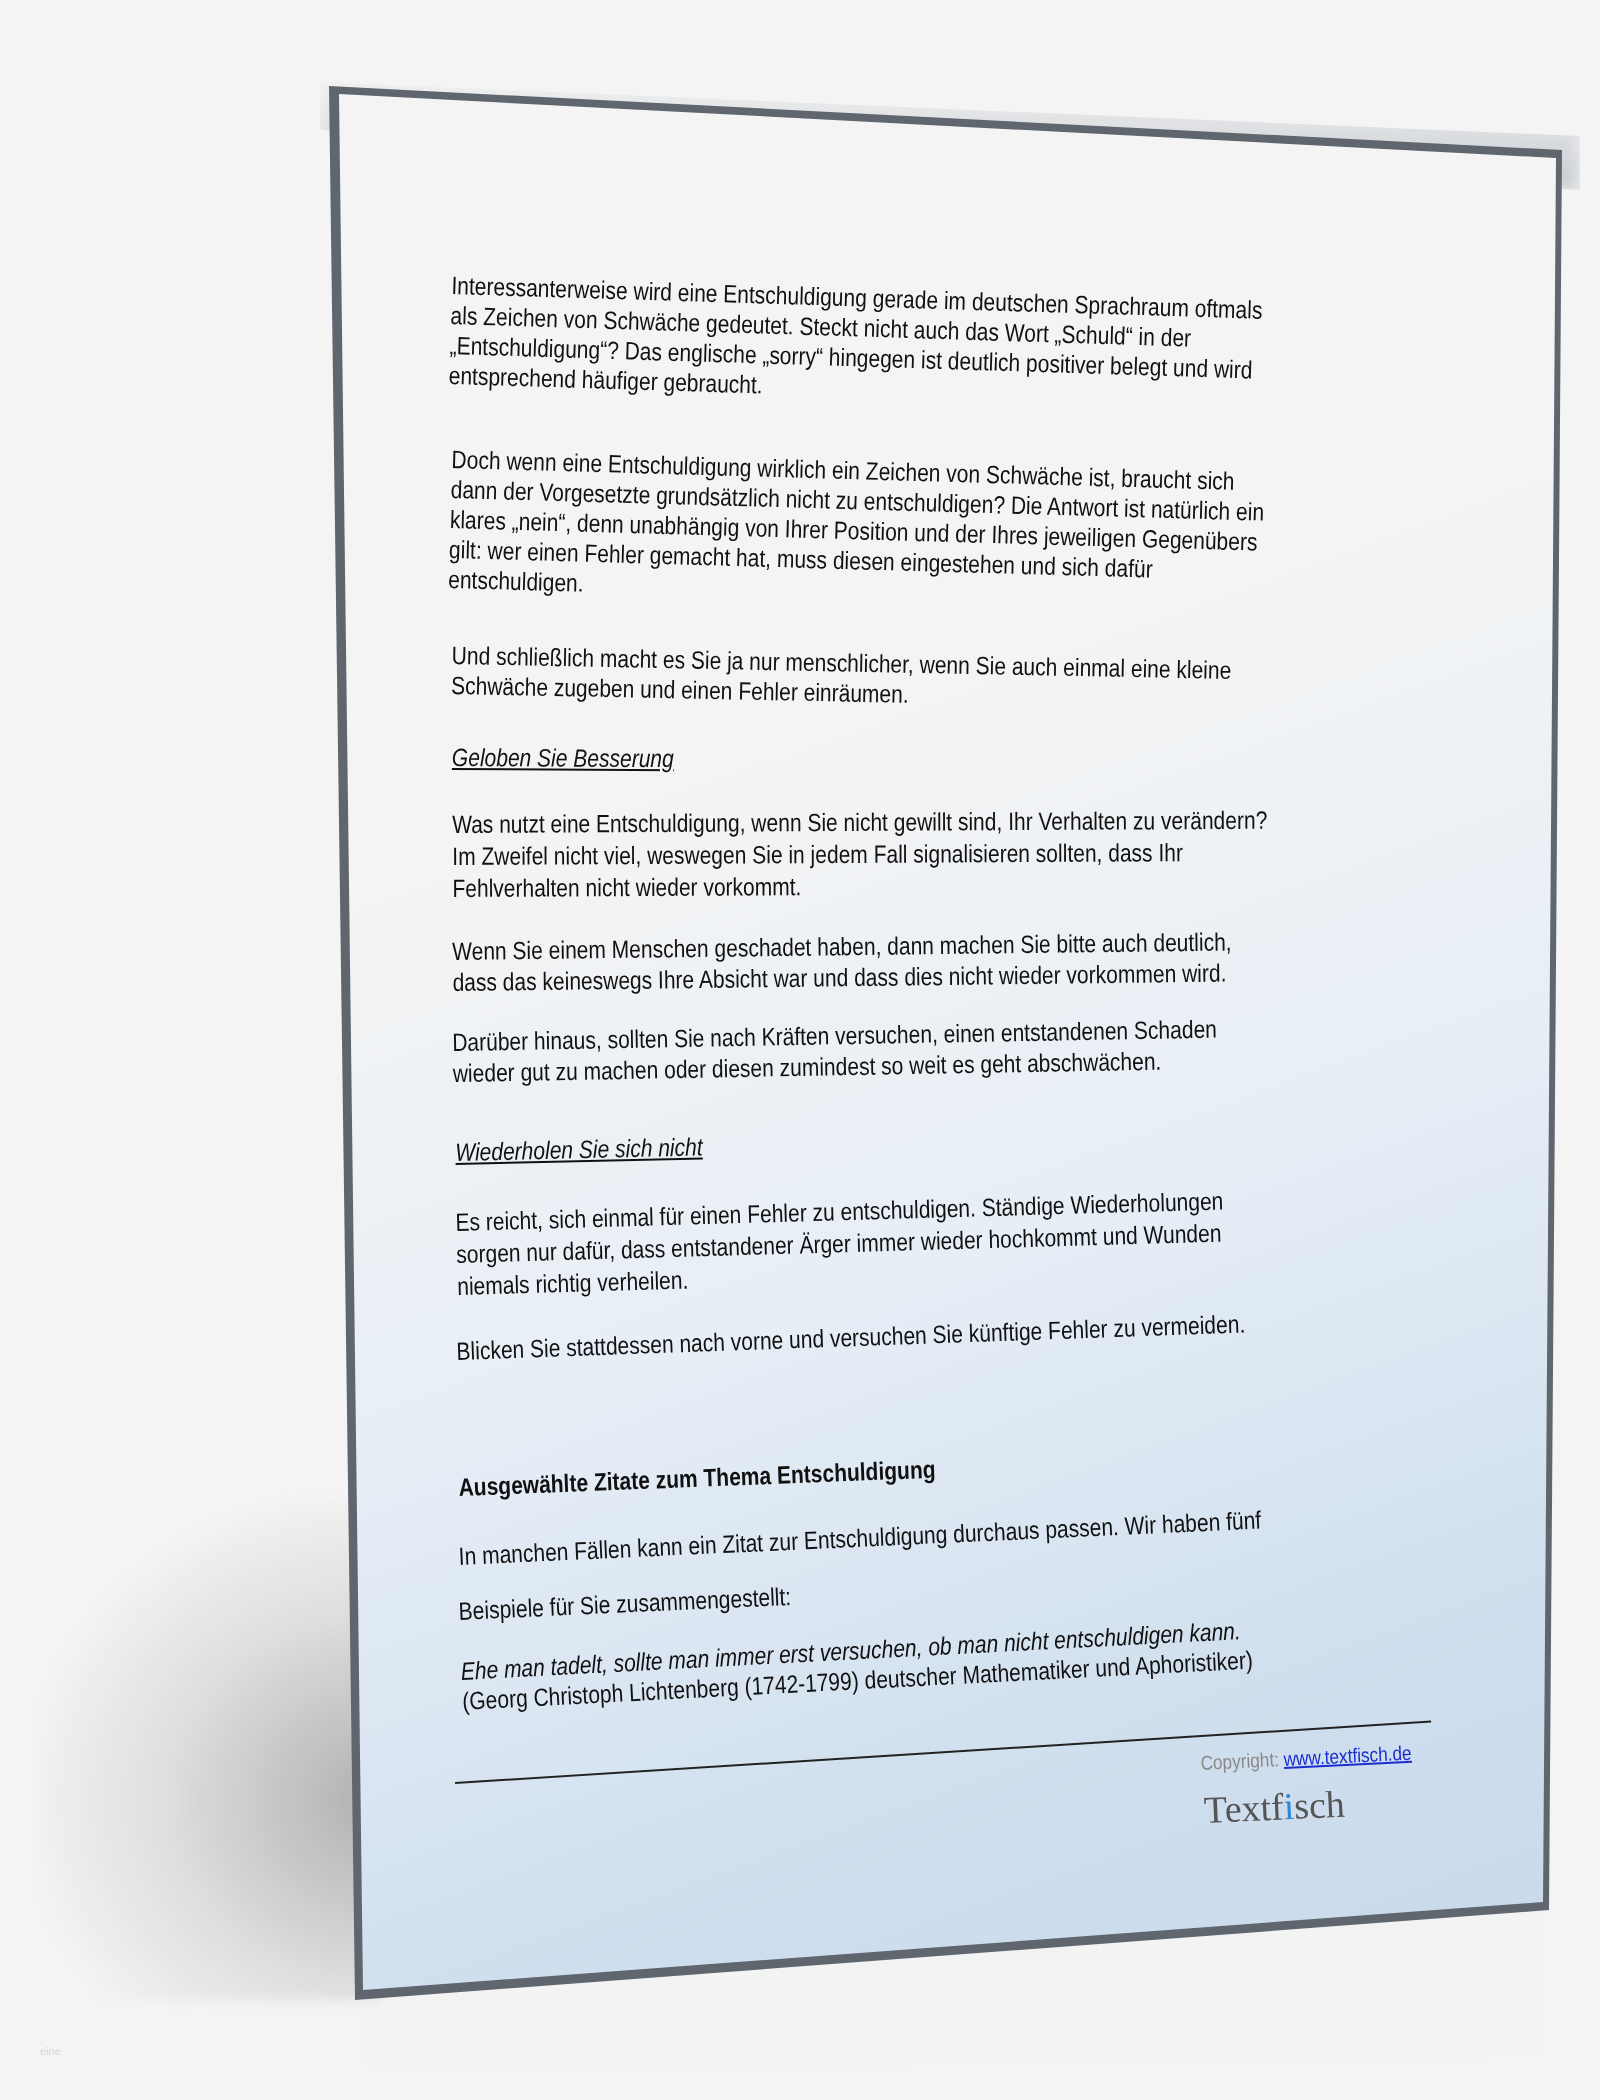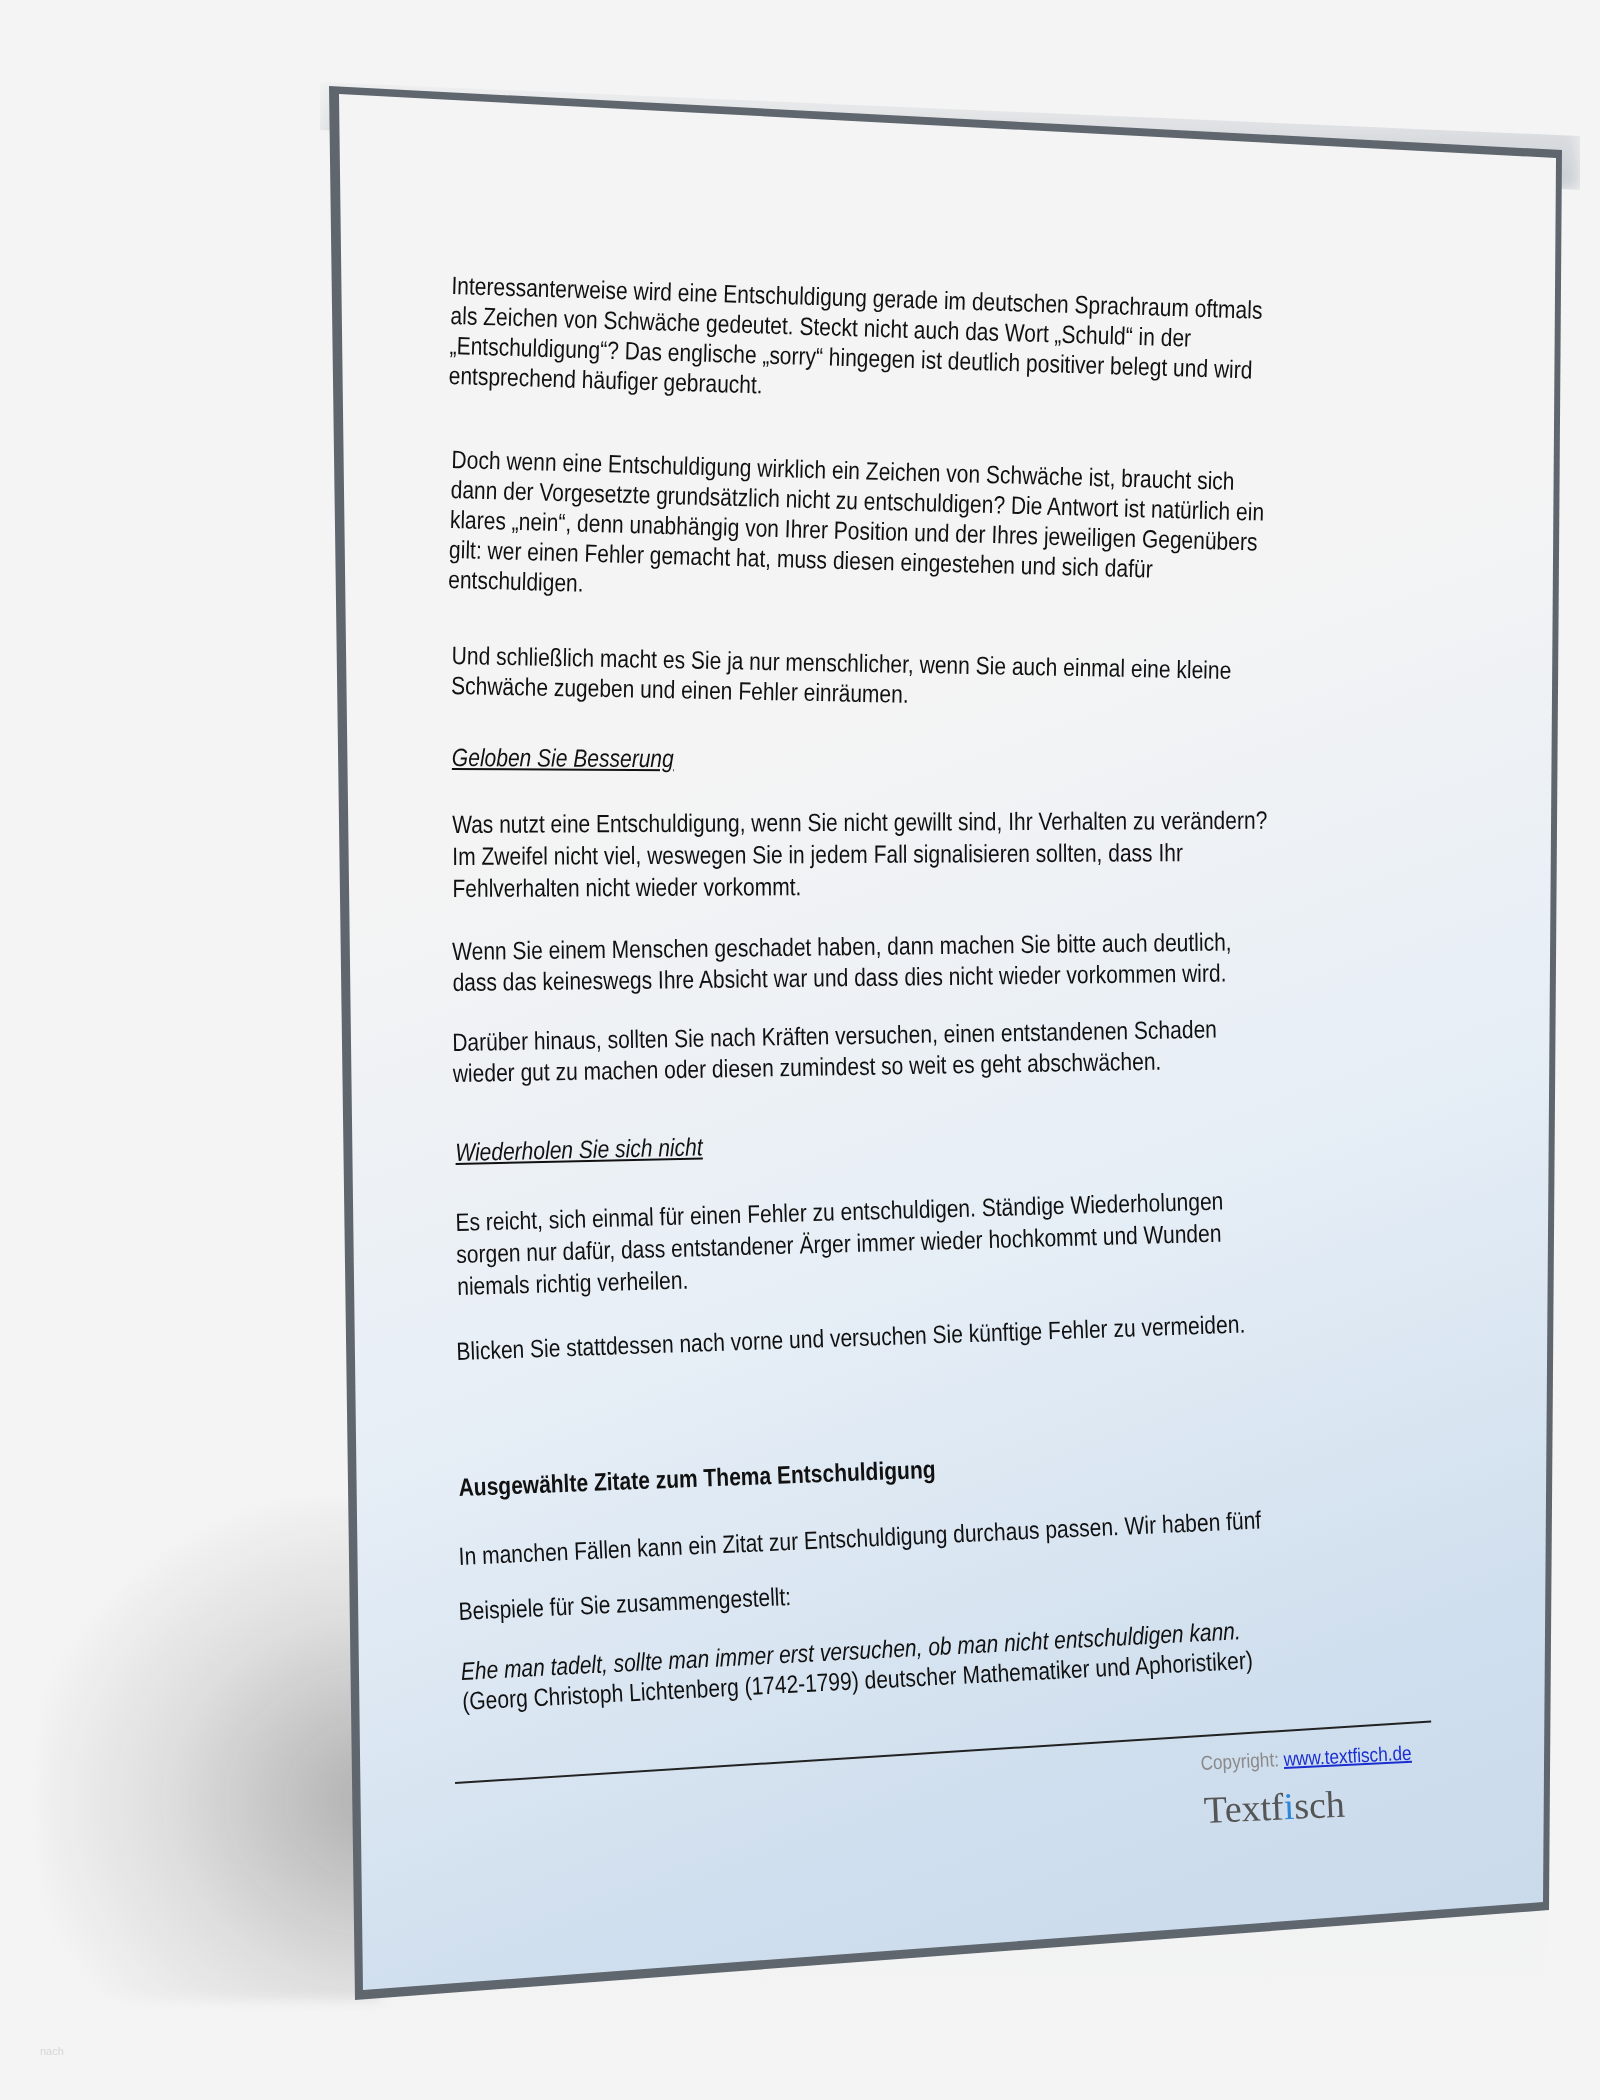--- a/index.html
+++ b/index.html
@@ -114,13 +114,13 @@
 <div class="rule"></div>
 
 <div class="copyright">
   <span class="lbl">Copyright: </span><a>www.textfisch.de</a>
 </div>
 
 <div class="logo">
   <span>Textf</span><span class="fish">i</span><span>sch</span>
 </div>
 
-<div class="watermark">nach</div>
+<div class="watermark">eine</div>
 
 </body></html>

